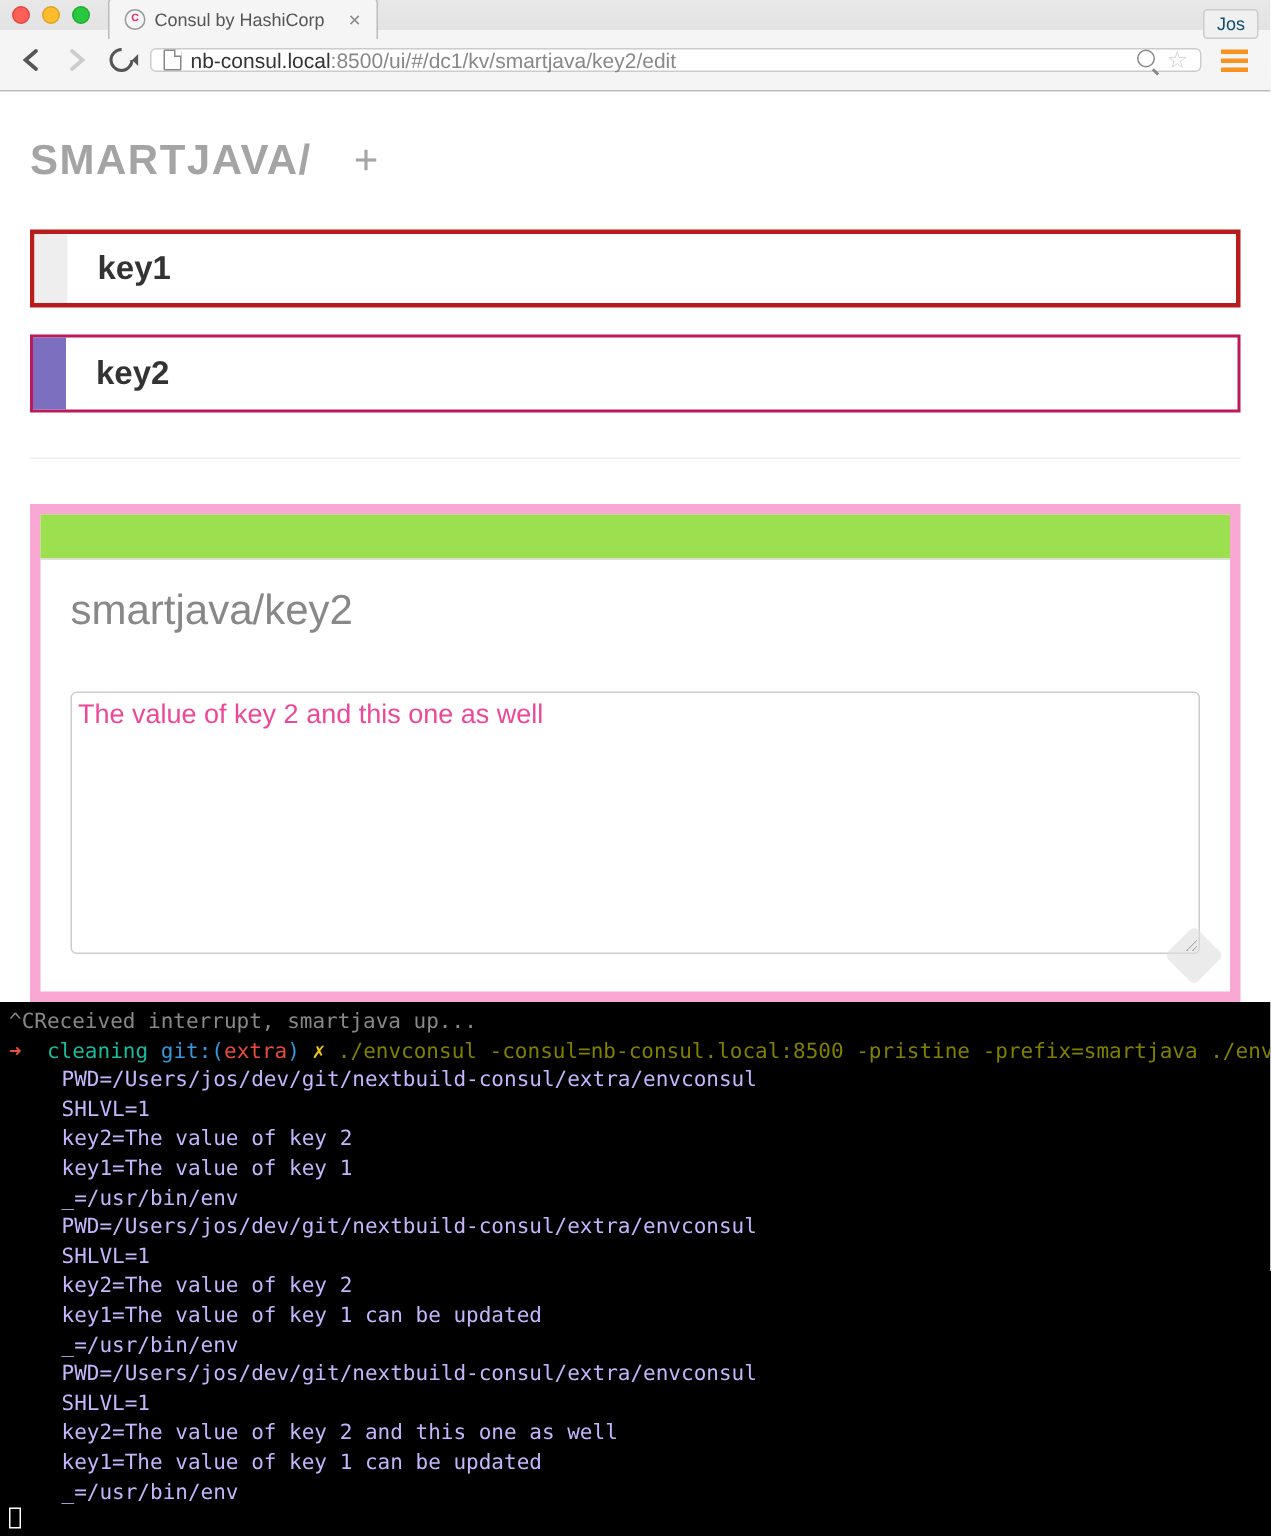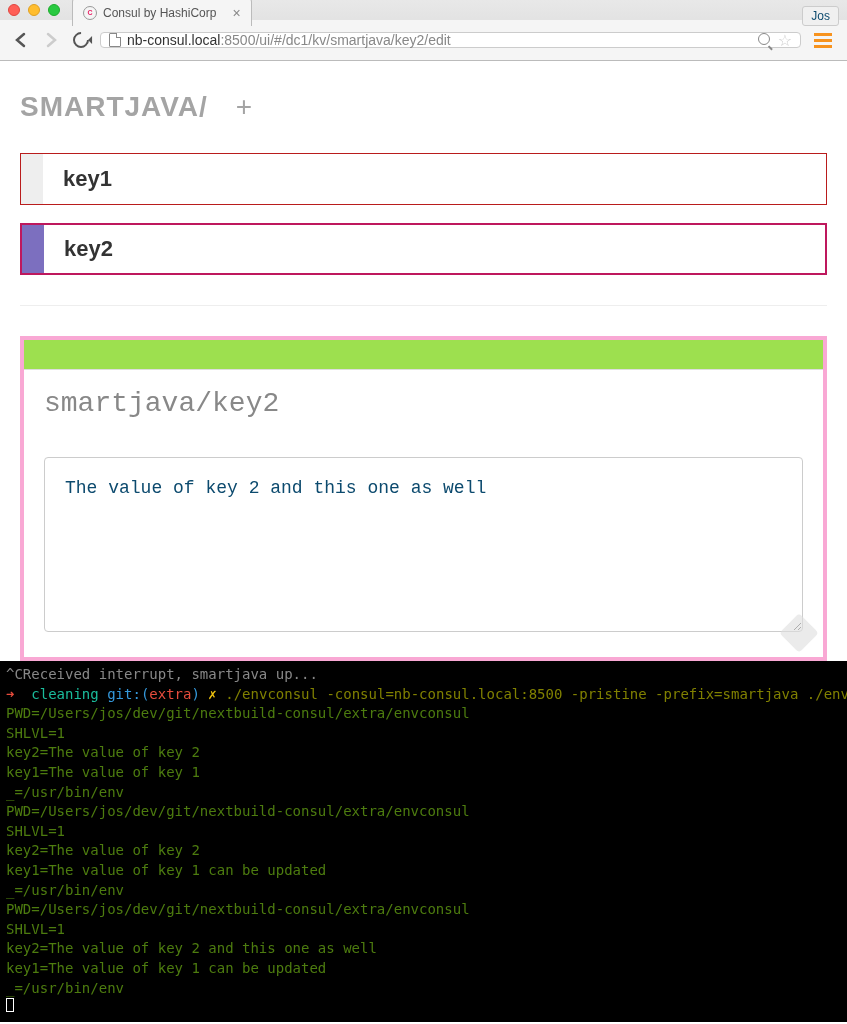--- a/index.html
+++ b/index.html
@@ -36,45 +36,45 @@
     .menu-btn { width: 28px; height: 28px; display: flex; flex-direction: column; justify-content: center; gap: 3px; align-items: center; cursor: pointer; }
     .menu-btn span { width: 18px; height: 3px; background: #f7931e; }
     
     
     .page-content { padding: 30px 20px 0; }
     .breadcrumb-row { display: flex; align-items: center; gap: 28px; margin-bottom: 30px; }
     .breadcrumb { font-size: 28px; font-weight: bold; color: #a4a4a4; letter-spacing: 1px; }
     .add-btn { font-size: 28px; color: #a4a4a4; font-weight: 300; cursor: pointer; }
     
     .key-list { display: flex; flex-direction: column; gap: 18px; margin-bottom: 30px; }
-    .key-item { display: flex; border: 1px solid #b91c1c; height: 52px; align-items: center; cursor: pointer; }
+    .key-item { display: flex; border: 3px solid #b91c1c; height: 52px; align-items: center; cursor: pointer; }
     .key-marker { width: 22px; height: 100%; background: #eee; }
     .key-item.active { border: 2px solid #be185d; align-items: center; }
     .key-item.active .key-marker { background: #7c6fbf; }
     .key-label { font-size: 22px; font-weight: bold; color: #333; padding-left: 20px; }
     
     .divider { height: 1px; background: #eee; margin: 30px 0; }
     
-    .editor-panel { border: 4px solid #f9a8d4; font-family: Liberation Mono, monospace; }
+    .editor-panel { border: 7px solid #f9a8d4; }
     .editor-header-bar { height: 30px; background: #9de04f; border-bottom: 1px solid #ddd; }
     .editor-title { font-size: 28px; color: #888; padding: 18px 20px; }
     .editor-body { padding: 20px; position: relative; }
-    .editor-textarea { width: 100%; height: 175px; border: 1px solid #ccc; border-radius: 4px; padding: 20px; font-size: 18px; color: #0c4a6e; resize: both; font-family: inherit; }
+    .editor-textarea { width: 100%; height: 175px; border: 1px solid #ccc; border-radius: 4px; padding: 4px; font-size: 18px; color: #ec4899; resize: both; font-family: inherit; }
     .watermark-icon { position: absolute; right: 10px; bottom: 10px; width: 28px; height: 28px; background: #ddd; transform: rotate(45deg); border-radius: 4px; opacity: 0.6; }
     
     
     .terminal { background: #000; color: #fff; font-family: Menlo, Monaco, monospace; font-size: 14px; padding: 4px 6px; line-height: 1.4; white-space: pre; overflow: hidden; }
     .t-gray { color: #888; }
     .t-arrow { color: #e74c3c; }
     .t-green { color: #1abc9c; }
     .t-blue { color: #3498db; }
     .t-red { color: #e74c3c; }
     .t-yellow { color: #f1c40f; }
     .t-olive { color: #808000; }
-    .t-white { color: #4d7c0f; }
+    .t-white { color: #c4b5fd; margin-left: 35px; }
     .cursor-block { display: inline-block; width: 8px; height: 14px; border: 1px solid #fff; }
   </style>
 </head>
 <body>
 
 <div class="browser-chrome">
   <div class="tab-bar">
     <div class="traffic-lights">
       <div class="traffic-light tl-red"></div>
       <div class="traffic-light tl-yellow"></div>

